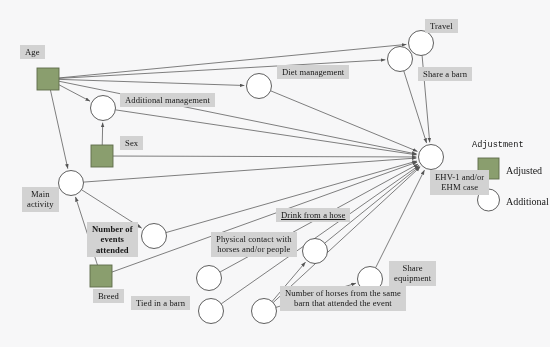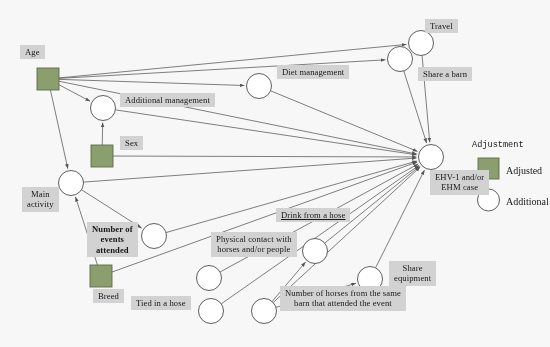--- a/index.html
+++ b/index.html
@@ -107,21 +107,21 @@
       <div class="lbl" style="left: 387px; top: 170px; margin-left: 43px;">EHV-1 and/or
 EHM case</div>
       <div class="lbl" style="left: 22px; top: 187px;">Main
 activity</div>
       <div class="lbl" style="left: 87px; top: 222px; font-weight: bold;">Number of
 events
 attended</div>
       <div class="lbl" style="left: 175px; top: 232px; margin-left: 36px;">Physical contact with
 horses and/or people</div>
       <div class="lbl" style="left: 276px; top: 208px; text-decoration: underline;">Drink from a hose</div>
-      <div class="lbl" style="left: 131px; top: 296px;">Tied in a hose</div>
+      <div class="lbl" style="left: 131px; top: 296px;">Tied in a barn</div>
       <div class="lbl" style="left: 280px; top: 286px;">Number of horses from the same
 barn that attended the event</div>
       <div class="lbl" style="left: 389px; top: 261px;">Share
 equipment</div>
     </div>
 
   <div class="legend-title" style="left:472px;top:140px;font-family:Liberation Mono, monospace;">Adjustment</div>
   <div class="legend-text" style="left:506px;top:165px;">Adjusted</div>
   <div class="legend-text" style="left:506px;top:196px;">Additional</div>
 

